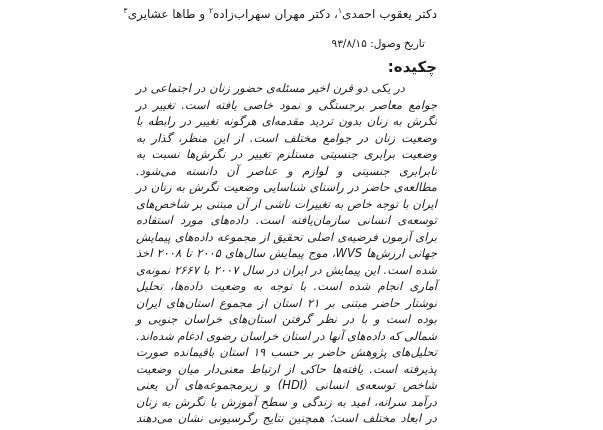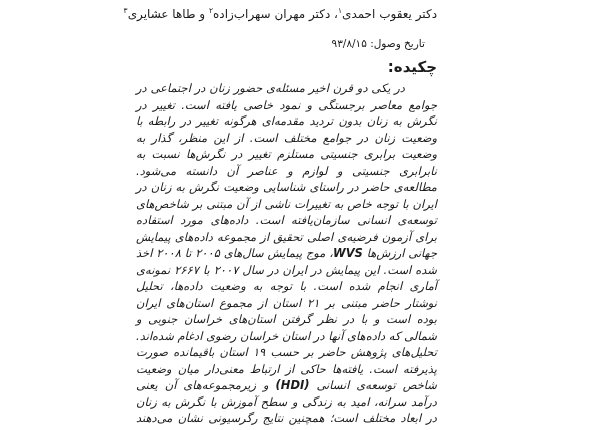--- a/index.html
+++ b/index.html
@@ -54,21 +54,21 @@
   }
   .abstract-body {
     margin: 4px 0 0 0;
     font-size: 11.5px;
     font-style: italic;
     line-height: 16.5px;
     text-align: justify;
     text-indent: 32px;
   }
   .abstract-body .latin-bold {
-    font-weight: bold;
+    font-weight: normal;
   }
 </style>
 </head>
 <body>
 
 <div class="page">
   <div class="column">
 
     <div class="authors">
       <span>دکتر یعقوب احمدی</span><sup>۱</sup><span>، </span><span>دکتر مهران سهراب‌زاده</span><sup>۲</sup><span> و </span><span>طاها عشایری</span><sup>۳</sup>

